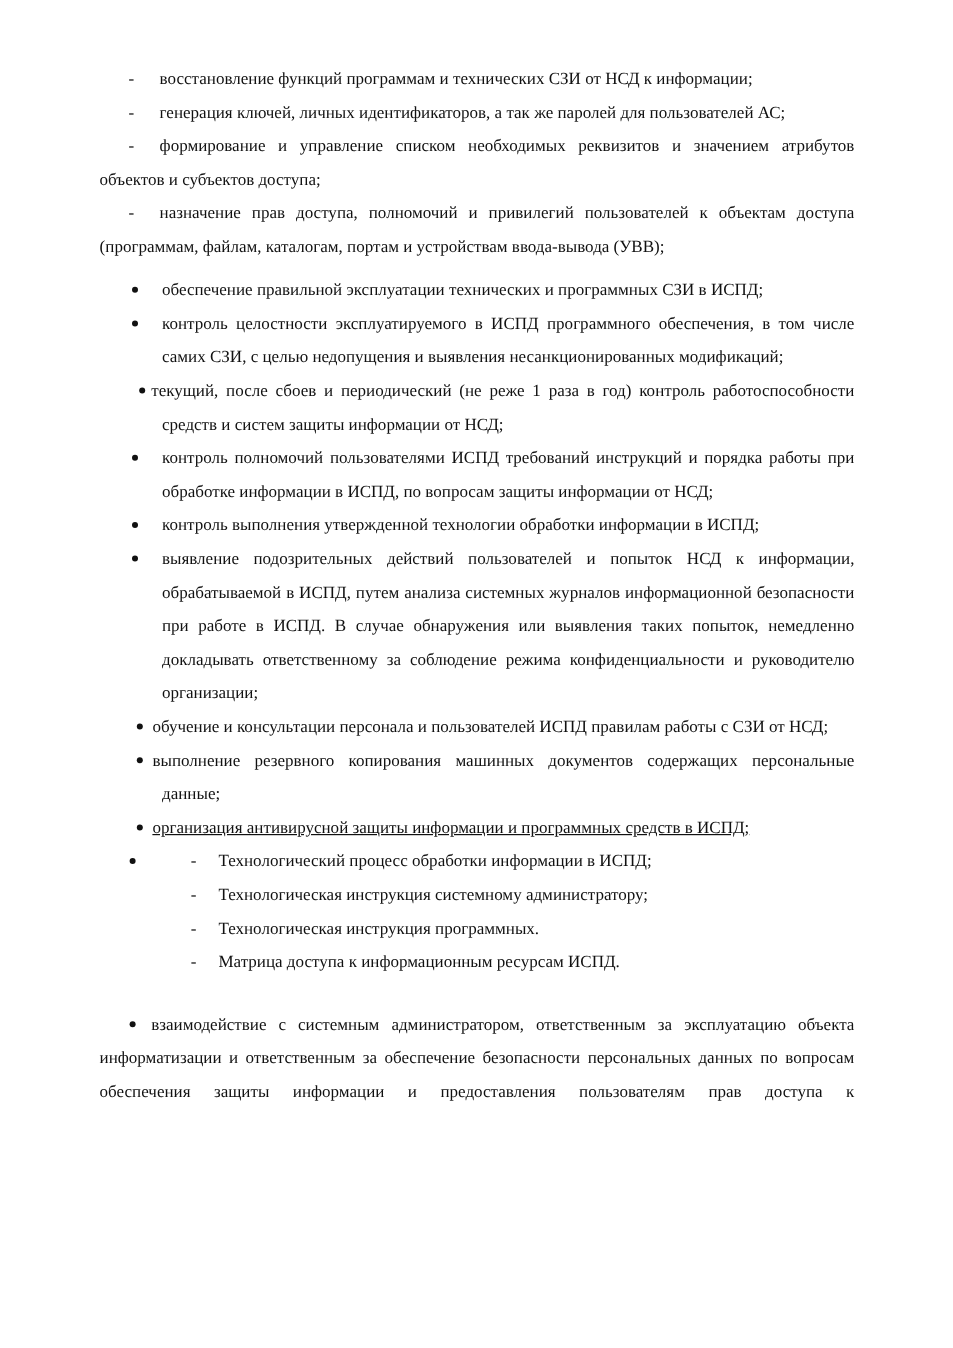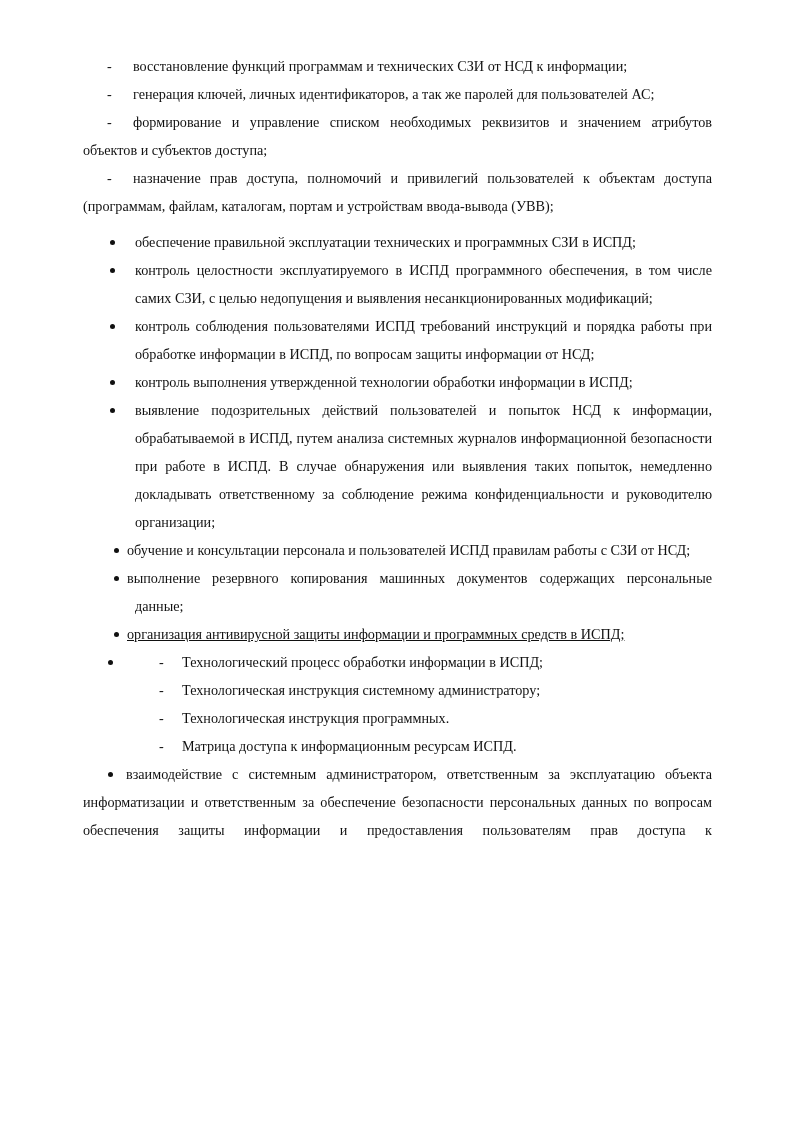--- a/index.html
+++ b/index.html
@@ -45,23 +45,27 @@
     <div class="gap"></div>
 
     <p class="item bullet-a">
         <span class="marker"><span class="dot"></span></span>
         <span class="txt">обеспечение правильной эксплуатации технических и программных СЗИ в ИСПД;</span>
       </p>
     <p class="item bullet-a">
         <span class="marker"><span class="dot"></span></span>
         <span class="txt">контроль целостности эксплуатируемого в ИСПД программного обеспечения, в том числе самих СЗИ, с целью недопущения и выявления несанкционированных модификаций;</span>
       </p>
+    <p class="item bullet-c">
+        <span class="marker" style="left:33px;"><span class="dot"></span></span>
+        <span class="txt">текущий, после сбоев и периодический (не реже 1 раза в год) контроль работоспособности средств и систем защиты информации от НСД;</span>
+      </p>
     <p class="item bullet-a">
         <span class="marker"><span class="dot"></span></span>
-        <span class="txt">контроль соблюдения пользователями ИСПД требований инструкций и порядка работы при обработке информации в ИСПД, по вопросам защиты информации от НСД;</span>
+        <span class="txt">контроль полномочий пользователями ИСПД требований инструкций и порядка работы при обработке информации в ИСПД, по вопросам защиты информации от НСД;</span>
       </p>
     <p class="item bullet-a">
         <span class="marker"><span class="dot"></span></span>
         <span class="txt">контроль выполнения утвержденной технологии обработки информации в ИСПД;</span>
       </p>
     <p class="item bullet-a">
         <span class="marker"><span class="dot"></span></span>
         <span class="txt">выявление подозрительных действий пользователей и попыток НСД к информации, обрабатываемой в ИСПД, путем анализа системных журналов информационной безопасности при работе в ИСПД. В случае обнаружения или выявления таких попыток, немедленно докладывать ответственному за соблюдение режима конфиденциальности и руководителю организации;</span>
       </p>
     <p class="item bullet-c">
@@ -88,16 +92,16 @@
       </p>
     <p class="item sub">
         <span class="marker">-</span>
         <span class="txt">Технологическая инструкция программных.</span>
       </p>
     <p class="item sub">
         <span class="marker">-</span>
         <span class="txt">Матрица доступа к информационным ресурсам ИСПД.</span>
       </p>
 
-    <p class="item bullet-d" style="text-align-last: justify;"><span class="marker"><span class="dot"></span></span><span>взаимодействие с системным администратором, ответственным за эксплуатацию объекта информатизации и ответственным за обеспечение безопасности персональных данных по вопросам обеспечения защиты информации и предоставления пользователям прав доступа к</span></p>
+    <p class="item bullet-d" style="text-align-last: justify; margin-top: 24px;"><span class="marker"><span class="dot"></span></span><span>взаимодействие с системным администратором, ответственным за эксплуатацию объекта информатизации и ответственным за обеспечение безопасности персональных данных по вопросам обеспечения защиты информации и предоставления пользователям прав доступа к</span></p>
 
   </div>
 </div>
 
 </body></html>

